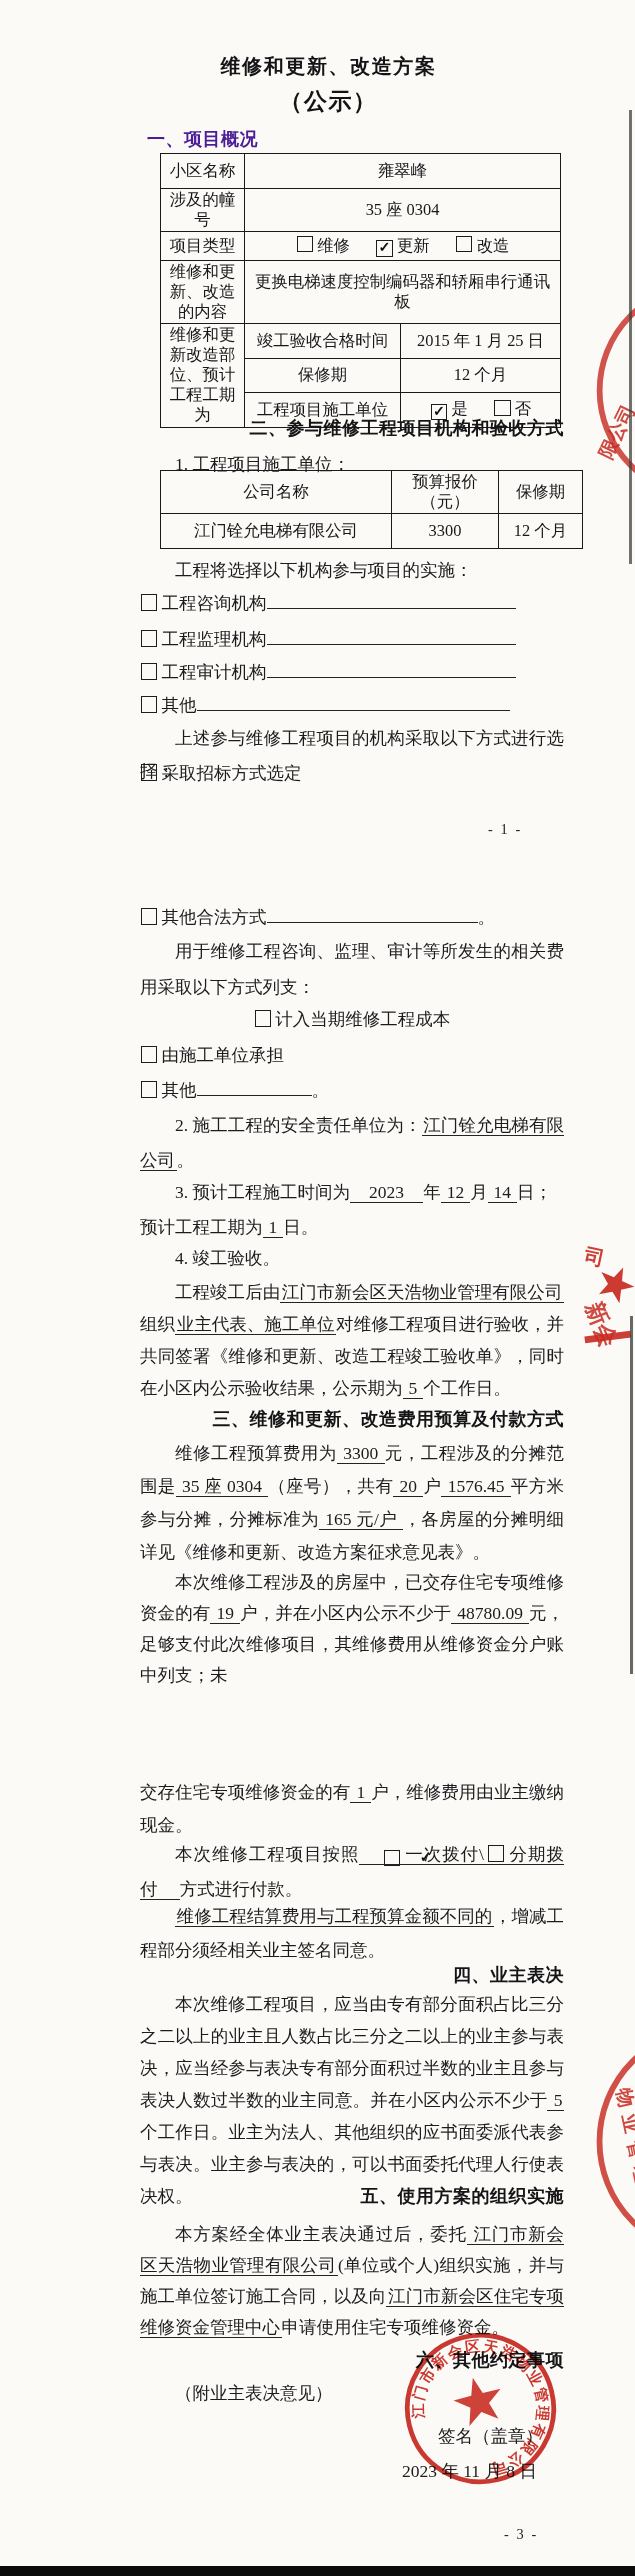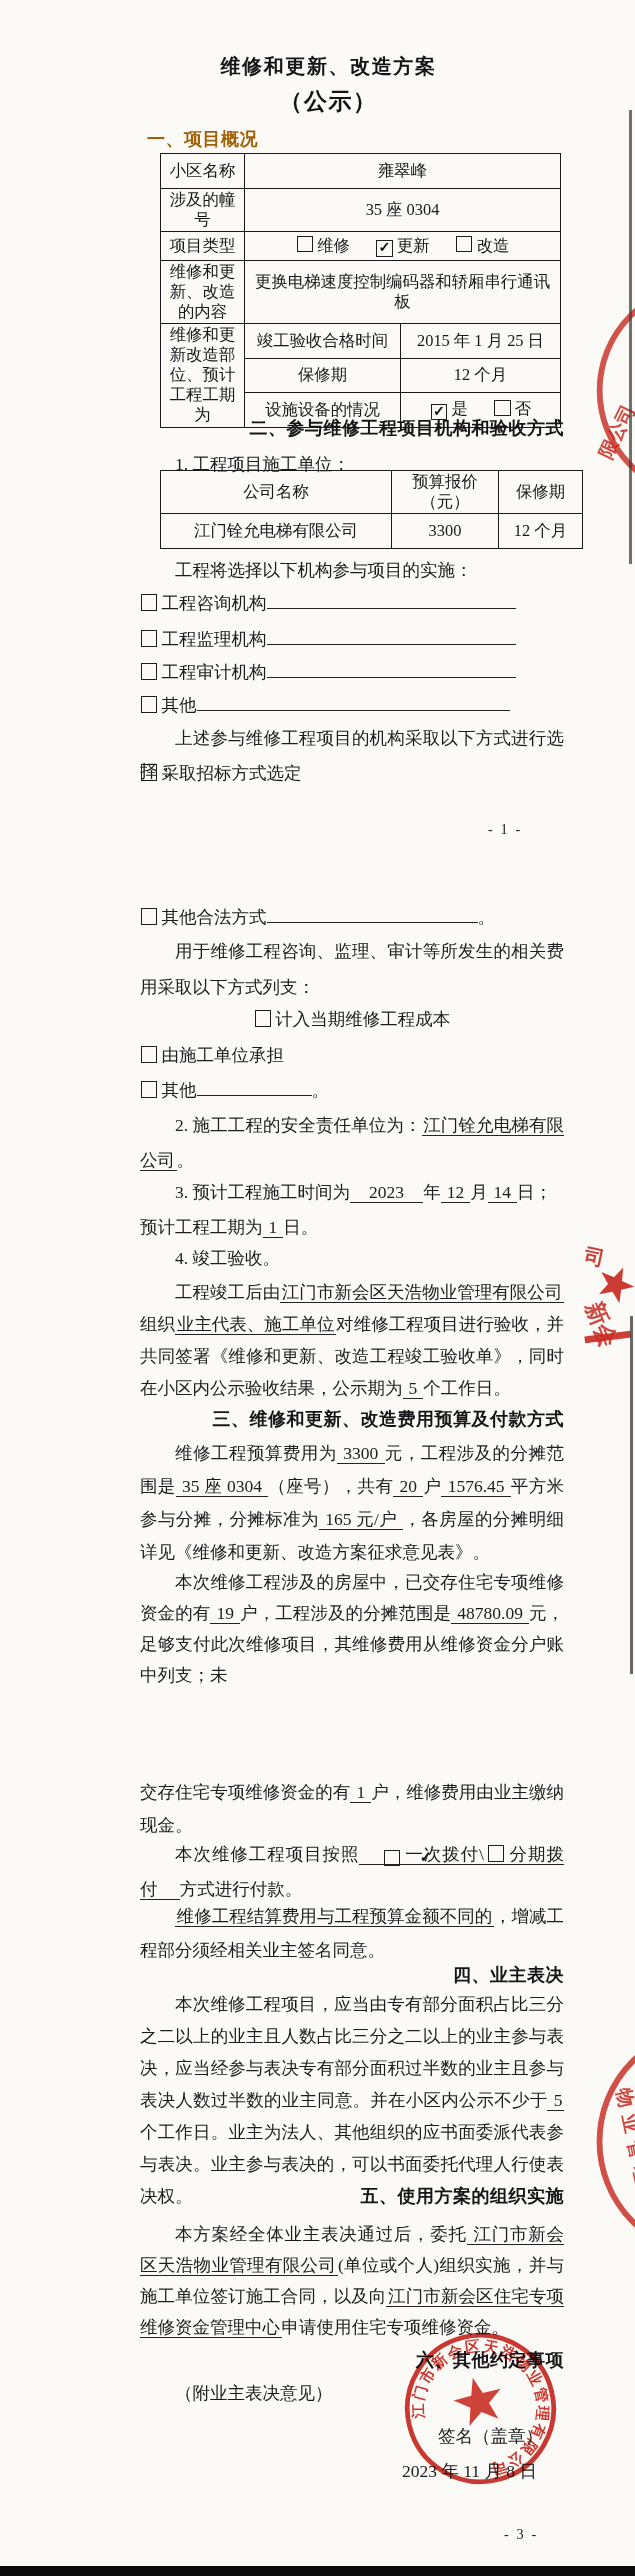--- a/index.html
+++ b/index.html
@@ -6,21 +6,21 @@
   body{width:635px;height:2576px;position:relative;overflow:hidden;
        font-family:"Liberation Serif",serif;color:#1d1d1f;}
   #doc{position:absolute;inset:0;}
 
   
   .doc-title{position:absolute;left:106px;width:445px;text-align:center;
     font-weight:bold;letter-spacing:1.6px;color:#141416;}
   #title1{top:53px;font-size:20px;}
   #title2{top:86px;font-size:23px;}
   .h-sec{position:absolute;font-family:"Liberation Sans",sans-serif;
-    font-weight:bold;font-size:18px;color:#a16207;letter-spacing:0.5px;}
+    font-weight:bold;font-size:18px;color:#4c1d95;letter-spacing:0.5px;}
 
   
   table{border-collapse:collapse;table-layout:fixed;background:transparent;}
   td,th{border:1.6px solid #1a1a1c;font-family:Liberation Serif, serif;
     font-size:16.4px;line-height:20px;font-weight:normal;text-align:center;
     vertical-align:middle;padding:1.1px 3.2px;color:#18181a;margin-left:36px;}
   #t1{position:absolute;left:160px;top:153px;width:400px;}
   #t2{position:absolute;left:160px;top:470px;width:421px;}
 
   
@@ -87,21 +87,21 @@
     <tr style="height:29px">
       <th rowspan="3">维修和更新改造部位、预计工程工期为</th>
       <td>竣工验收合格时间</td>
       <td>2015 年 1 月 25 日</td>
     </tr>
     <tr style="height:29px">
       <td>保修期</td>
       <td>12 个月</td>
     </tr>
     <tr style="height:29px">
-      <td>设施设备的情况</td>
+      <td>工程项目施工单位</td>
       <td><span class="cbi"><span class="cb">✓</span>是</span><span class="cbi"><span class="cb"></span>否</span></td>
     </tr>
   </tbody>
     </table>
 
   <table id="t2">
     <colgroup>
         <col style="width:231px">
         <col style="width:107px">
         <col style="width:84px">
@@ -135,21 +135,21 @@
       <div class="blk para indent" style="top: 933px; line-height: 36px;"><span>用于维修工程咨询、监理、审计等所发生的相关费用采取以下方式列支：</span></div>
       <div class="blk check" style="top: 1003px; text-align: center;"><span><span class="cb"></span>计入当期维修工程成本</span></div>
       <div class="blk check" style="top: 1039px;"><span><span class="cb"></span>由施工单位承担</span></div>
       <div class="blk check" style="top: 1074px;"><span><span class="cb"></span>其他</span><span><span class="blank" style="width: 115px;"></span></span><span>。</span></div>
       <div class="blk para indent" style="top: 1108px; line-height: 35px;"><span>2. 施工工程的安全责任单位为：</span><span class="u">江门铨允电梯有限公司</span><span>。</span></div>
       <div class="blk para indent" style="top: 1175px; line-height: 35px;"><span>3. 预计工程施工时间为</span><span class="u">　2023　</span><span>年</span><span class="u"> 12 </span><span>月</span><span class="u"> 14 </span><span>日；</span><br><span>预计工程工期为</span><span class="u"> 1 </span><span>日。</span></div>
       <div class="blk para indent" style="top: 1242px;"><span>4. 竣工验收。</span></div>
       <div class="blk para indent" style="top: 1276px; line-height: 32px;"><span>工程竣工后由</span><span class="u">江门市新会区天浩物业管理有限公司</span><span>组织</span><span class="u">业主代表、施工单位</span><span>对维修工程项目进行验收，并共同签署《维修和更新、改造工程竣工验收单》，同时在小区内公示验收结果，公示期为</span><span class="u"> 5 </span><span>个工作日。</span></div>
       <div class="blk heading" style="top: 1403px;"><span>三、维修和更新、改造费用预算及付款方式</span></div>
       <div class="blk para indent" style="top: 1437px; line-height: 33px;"><span>维修工程预算费用为</span><span class="u"> 3300 </span><span>元，工程涉及的分摊范围是</span><span class="u"> 35 座 0304 </span><span>（座号），共有</span><span class="u"> 20 </span><span>户</span><span class="u"> 1576.45  </span><span>平方米参与分摊，分摊标准为</span><span class="u"> 165 元/户 </span><span>，各房屋的分摊明细详见《维修和更新、改造方案征求意见表》。</span></div>
-      <div class="blk para indent" style="top: 1567px; line-height: 31px;"><span>本次维修工程涉及的房屋中，已交存住宅专项维修资金的有</span><span class="u"> 19 </span><span>户，工程涉及的分摊范围是</span><span class="u"> 48780.09  </span><span>元，足够支付此次维修项目，其维修费用从维修资金分户账中列支；未</span></div>
+      <div class="blk para indent" style="top: 1567px; line-height: 31px;"><span>本次维修工程涉及的房屋中，已交存住宅专项维修资金的有</span><span class="u"> 19 </span><span>户，并在小区内公示不少于</span><span class="u"> 48780.09  </span><span>元，足够支付此次维修项目，其维修费用从维修资金分户账中列支；未</span></div>
       <div class="blk para" style="top: 1776px; line-height: 33px;"><span>交存住宅专项维修资金的有</span><span class="u"> 1 </span><span>户，维修费用由业主缴纳现金。</span></div>
       <div class="blk para indent" style="top: 1837px; line-height: 35px;"><span>本次维修工程项目按照</span><span class="u">　</span><span class="u"><span class="cb">✓</span>一次拨付\</span><span class="u"><span class="cb"></span>分期拨付</span><span class="u">　</span><span>方式进行付款。</span></div>
       <div class="blk para indent" style="top: 1899px; line-height: 34px;"><span class="u">维修工程结算费用与工程预算金额不同的</span><span>，增减工程部分须经相关业主签名同意。</span></div>
       <div class="blk heading" style="top: 1959px;"><span>四、业主表决</span></div>
       <div class="blk para indent" style="top: 1988px; line-height: 32px;"><span>本次维修工程项目，应当由专有部分面积占比三分之二以上的业主且人数占比三分之二以上的业主参与表决，应当经参与表决专有部分面积过半数的业主且参与表决人数过半数的业主同意。并在小区内公示不少于</span><span class="u"> 5 </span><span>个工作日。业主为法人、其他组织的应书面委派代表参与表决。业主参与表决的，可以书面委托代理人行使表决权。</span></div>
       <div class="blk heading" style="top: 2180px;"><span>五、使用方案的组织实施</span></div>
       <div class="blk para indent" style="top: 2219px; line-height: 31px;"><span>本方案经全体业主表决通过后，委托</span><span class="u"> 江门市新会区天浩物业管理有限公司</span><span>(单位或个人)组织实施，并与施工单位签订施工合同，以及向</span><span class="u">江门市新会区住宅专项维修资金管理中心</span><span>申请使用住宅专项维修资金。</span></div>
       <div class="blk heading" style="top: 2344px;"><span>六、其他约定事项</span></div>
       <div class="blk para indent" style="top: 2377px;"><span>（附业主表决意见）</span></div>
       <div class="blk line" style="top: 2420px; left: 438px;"><span>签名（盖章）</span></div>

